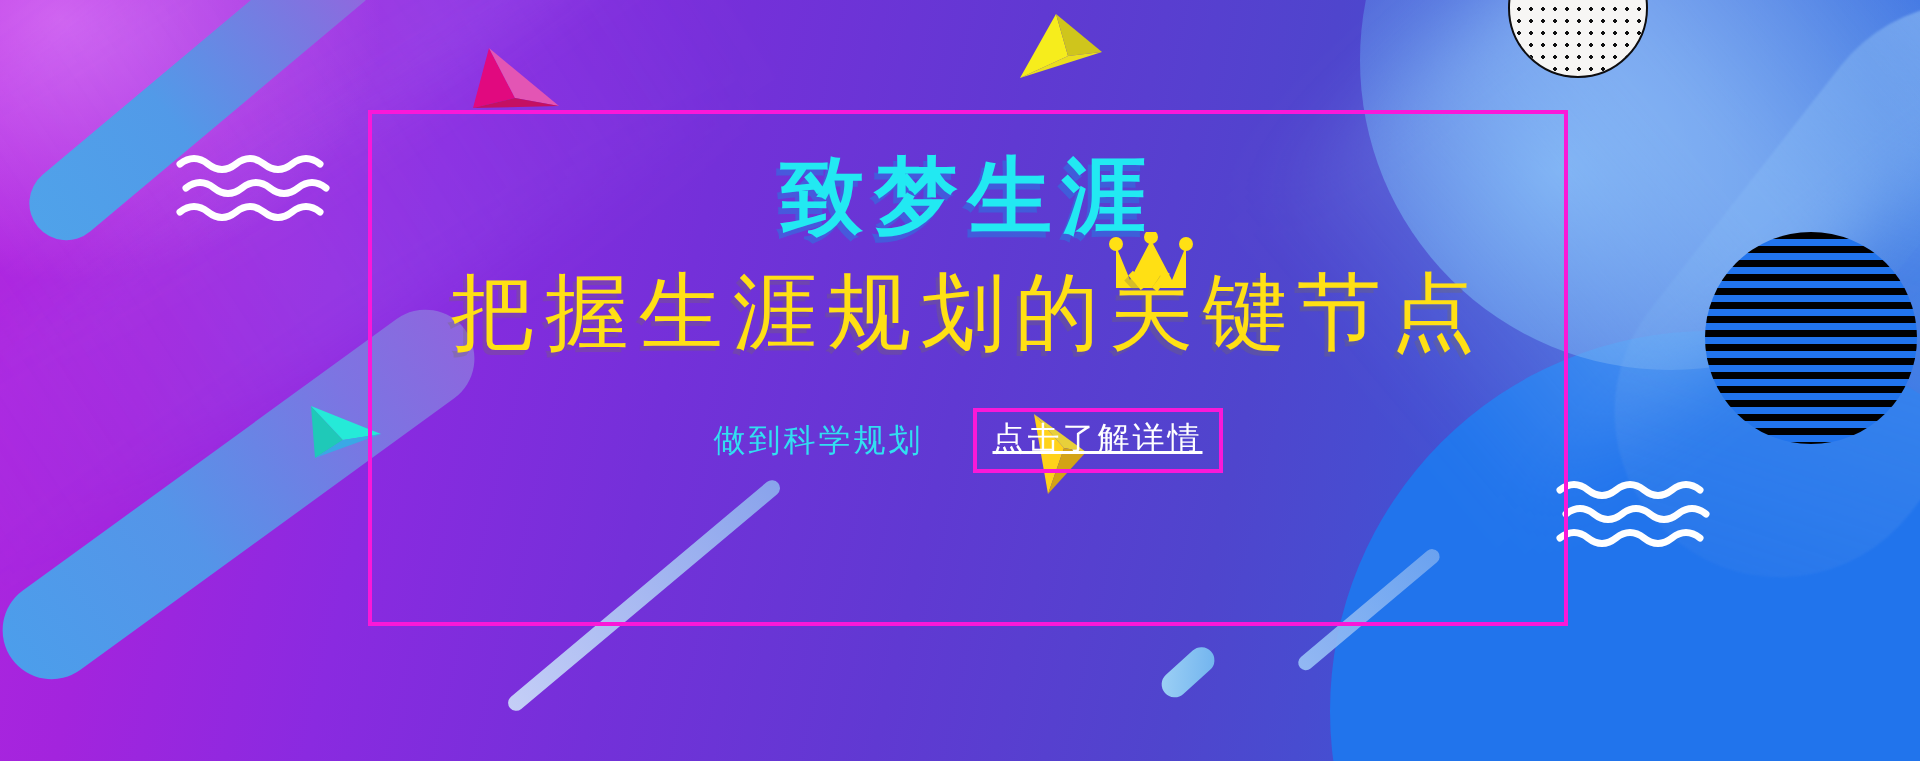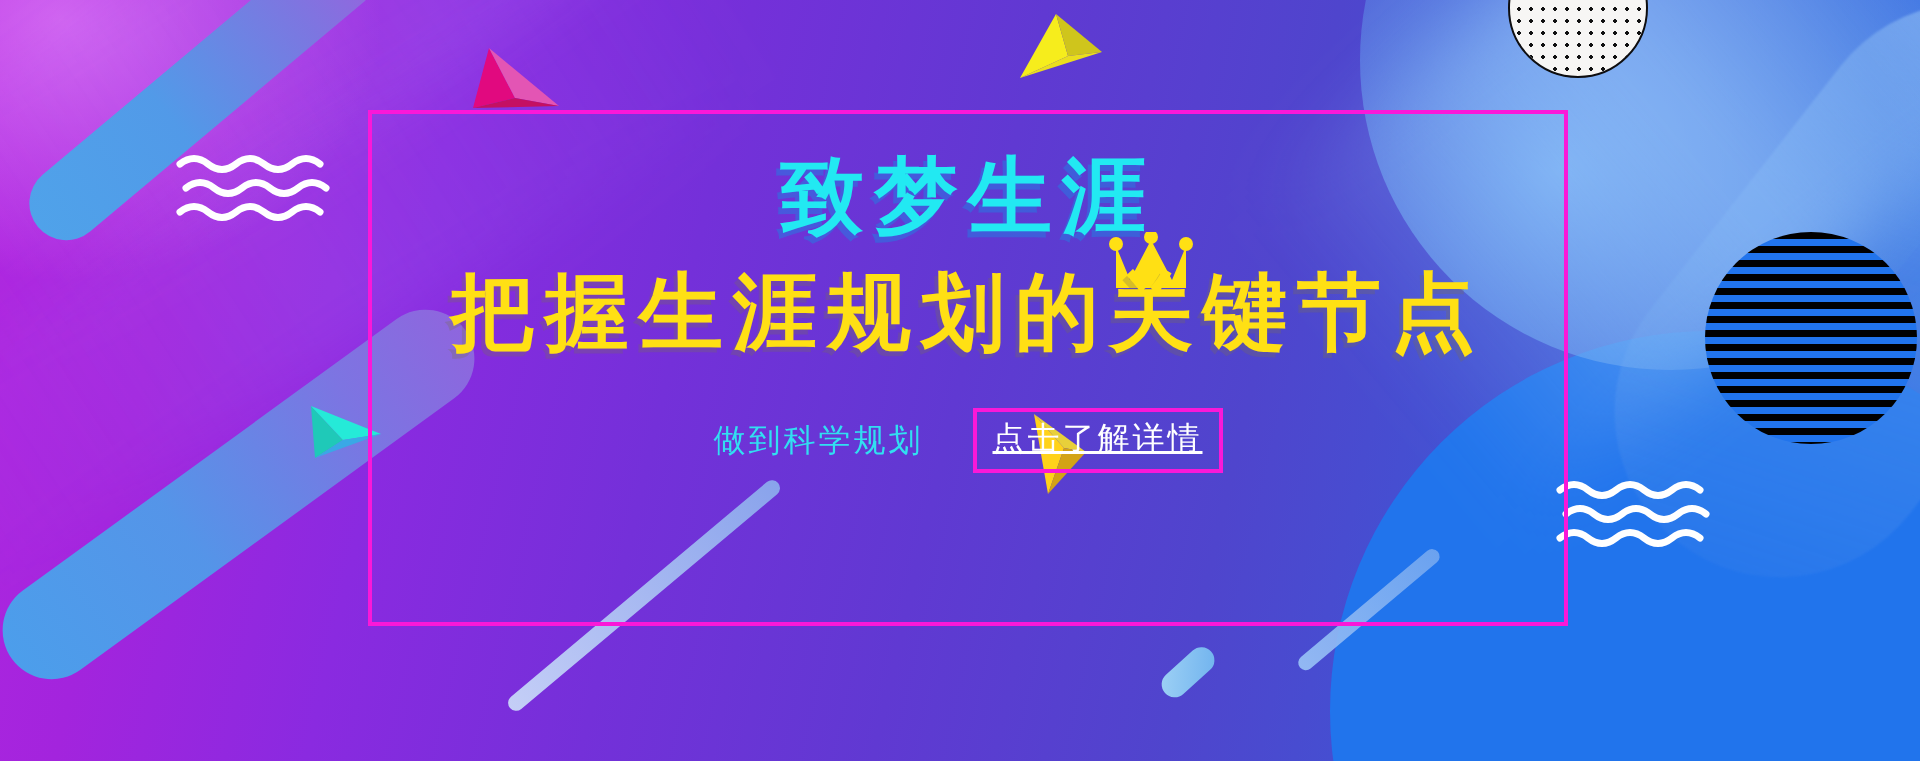--- a/index.html
+++ b/index.html
@@ -183,21 +183,21 @@
     white-space:nowrap;
   }
 
   .title-sub{
     position:absolute;
     left:0; top:160px;
     width:100%;
     text-align:center;
     font-size:84px;
     line-height:1;
-    font-weight:bold;
+    font-weight:normal;
     letter-spacing:10px;
     color:#ffe014;
     text-shadow:-4px 5px 0 rgba(120,110,90,.30);
     white-space:nowrap;
   }
 
   .cta-row{
     position:absolute;
     left:0; top:298px;
     width:100%;

